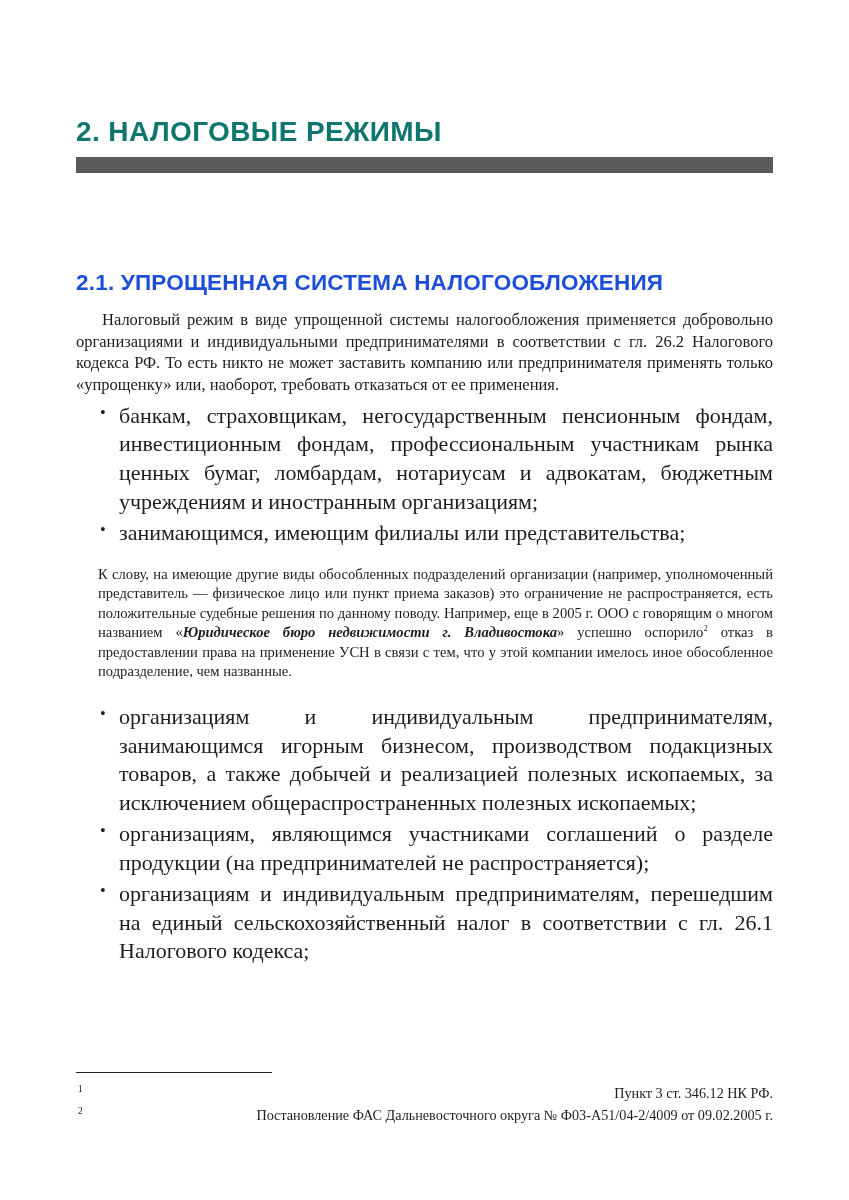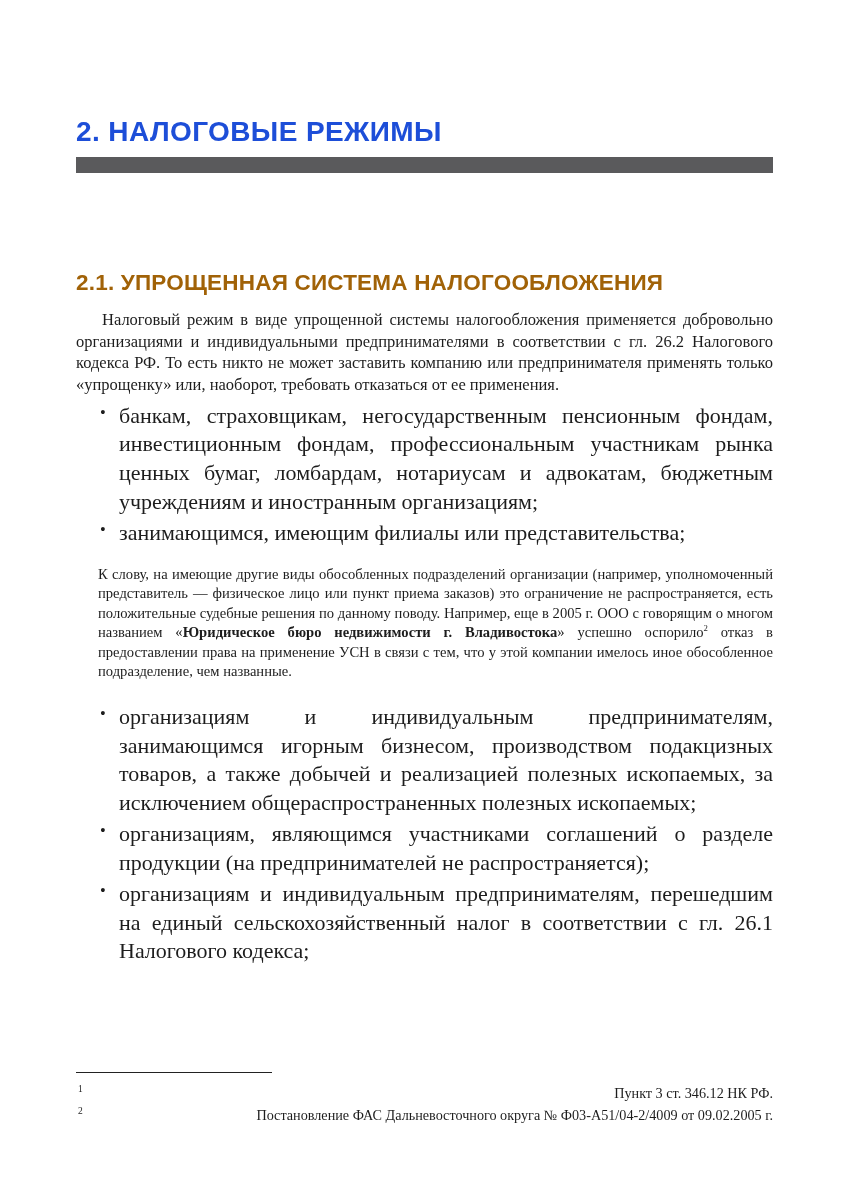--- a/index.html
+++ b/index.html
@@ -21,35 +21,35 @@
     padding: 116px 76px 74px 76px;
     display: flex;
     flex-direction: column;
   }
   .chapter-title {
     margin: 0;
     font-family: "Liberation Sans", sans-serif;
     font-weight: 700;
     font-size: 28px;
     line-height: 1.15;
-    color: #1d4ed8;
+    color: #0f766e;
     letter-spacing: 0.4px;
   }
   .title-bar {
     height: 16px;
     background: #5a5a5c;
     margin-top: 9px;
   }
   .section-title {
     margin: 97px 0 13px 0;
     font-family: "Liberation Sans", sans-serif;
     font-weight: 700;
     font-size: 22.5px;
     line-height: 1.15;
-    color: #a16207;
+    color: #1d4ed8;
     letter-spacing: 0.2px;
   }
   .body-par {
     margin: 0;
     font-size: 16.5px;
     line-height: 1.31;
     text-align: justify;
   }
   .body-par.indent { text-indent: 26px; }
   sup.ref {
@@ -72,20 +72,21 @@
     line-height: 1.31;
     text-align: justify;
   }
   .note-block {
     margin: 17px 0 19px 22px;
     font-size: 14.6px;
     line-height: 1.34;
     text-align: justify;
   }
   .note-block .company {
+    font-style: italic;
     font-weight: 700;
   }
   .footnotes { margin-top: auto; }
   .fn-rule {
     width: 196px;
     height: 0;
     border-top: 1.4px solid #222222;
     margin-bottom: 9px;
   }
   .fn-item {

